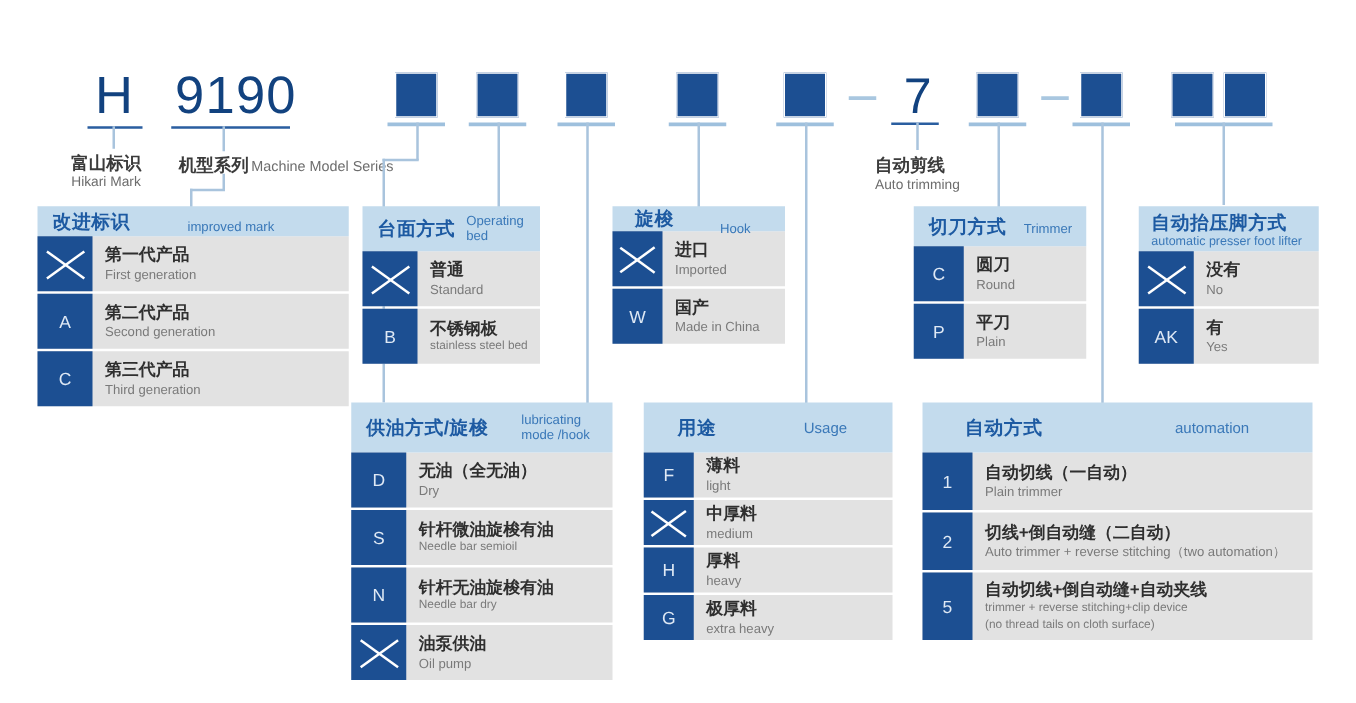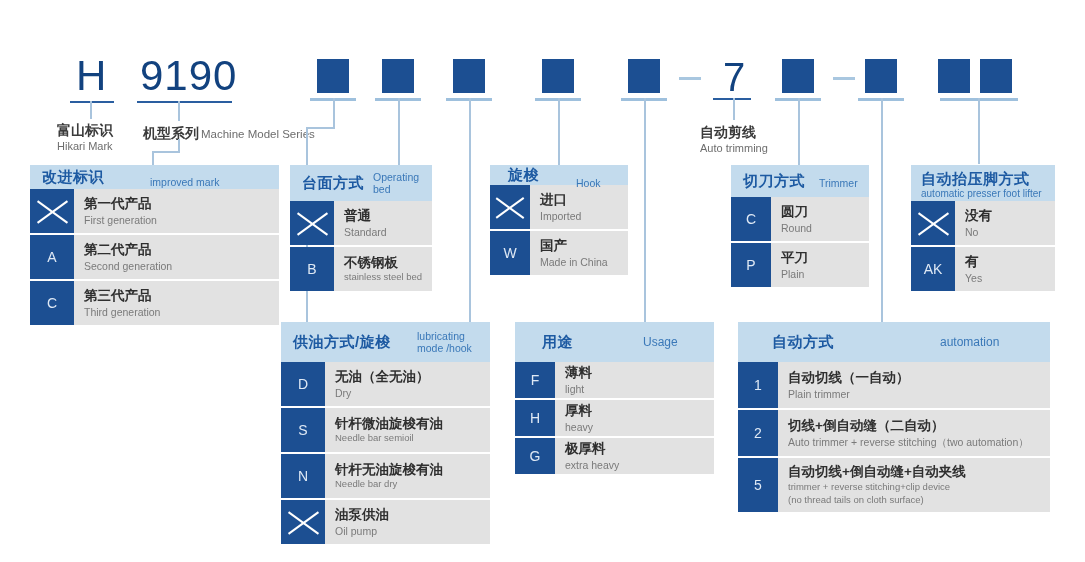--- a/index.html
+++ b/index.html
@@ -395,20 +395,27 @@
       <span class="h-en" style="left:128px;top:14px;font-size:12px;">Usage</span>
     </div>
     <div class="row" style="height:36px;">
       <div class="key" style="width:40px;">F</div>
       <div class="val">
         <span class="v-cn">薄料</span>
         <span class="v-en">light</span>
       </div>
     </div>
     <div class="row" style="height:36px;">
+      <div class="key xmark" style="width:40px;"></div>
+      <div class="val">
+        <span class="v-cn">中厚料</span>
+        <span class="v-en">medium</span>
+      </div>
+    </div>
+    <div class="row" style="height:36px;">
       <div class="key" style="width:40px;">H</div>
       <div class="val">
         <span class="v-cn">厚料</span>
         <span class="v-en">heavy</span>
       </div>
     </div>
     <div class="row" style="height:36px;">
       <div class="key" style="width:40px;">G</div>
       <div class="val">
         <span class="v-cn">极厚料</span>

